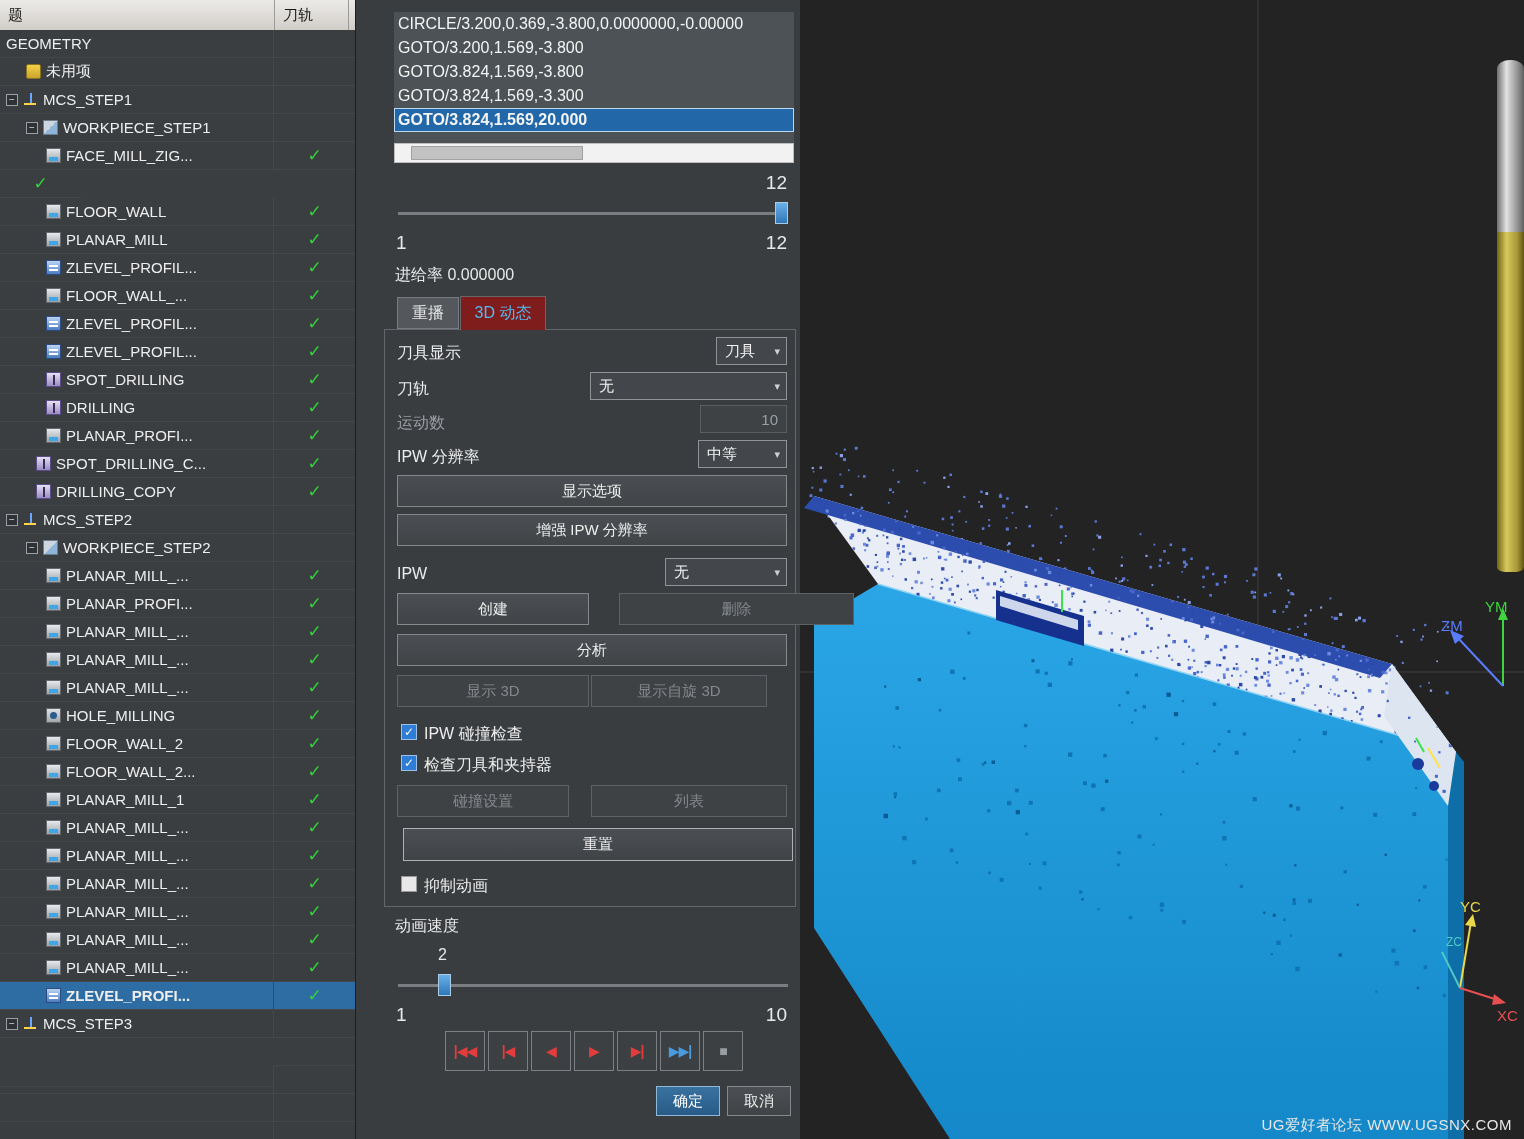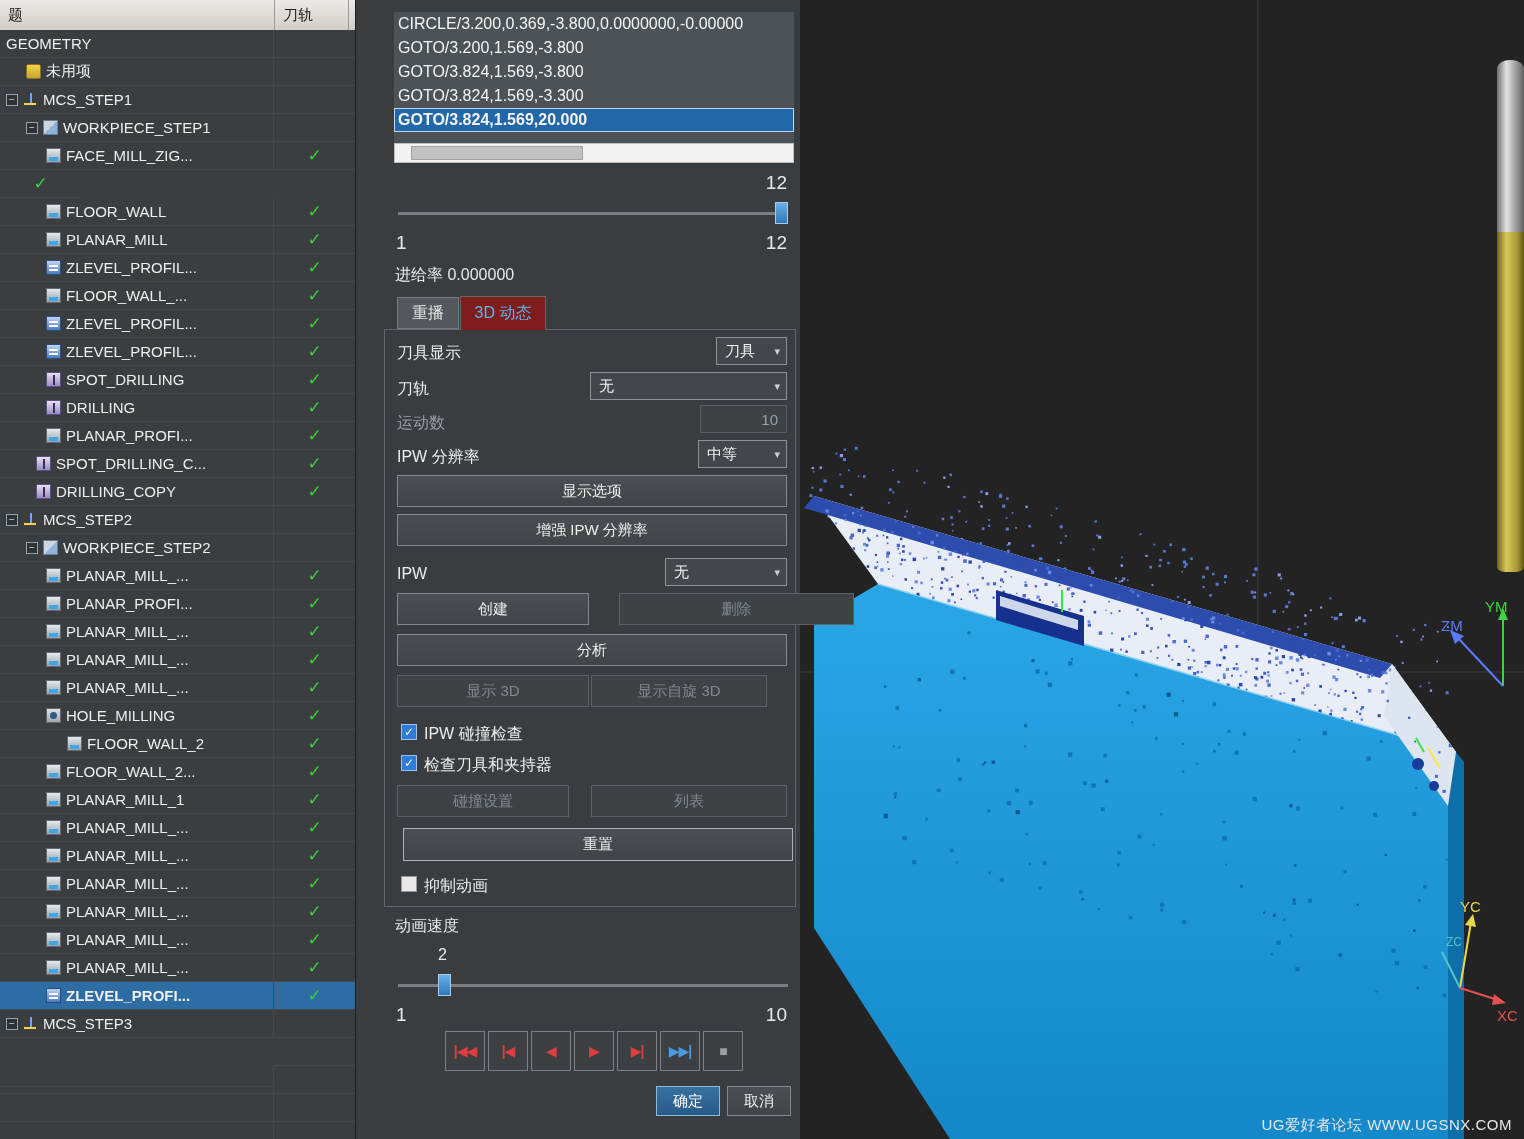--- a/index.html
+++ b/index.html
@@ -310,21 +310,21 @@
       <div class="tree-row">
         <div class="tr-name" style="padding-left: 46px;">
           <span class="icon icon-hole"></span>
           <span class="tr-label">HOLE_MILLING</span>
         </div>
         <div class="tr-check">
           <span class="check-mark">✓</span>
         </div>
       </div>
       <div class="tree-row">
-        <div class="tr-name" style="padding-left: 67px;">
+        <div class="tr-name" style="padding-left: 46px;">
           <span class="icon icon-mill"></span>
           <span class="tr-label">FLOOR_WALL_2</span>
         </div>
         <div class="tr-check">
           <span class="check-mark">✓</span>
         </div>
       </div>
       <div class="tree-row">
         <div class="tr-name" style="padding-left: 46px;">
           <span class="icon icon-mill"></span>

